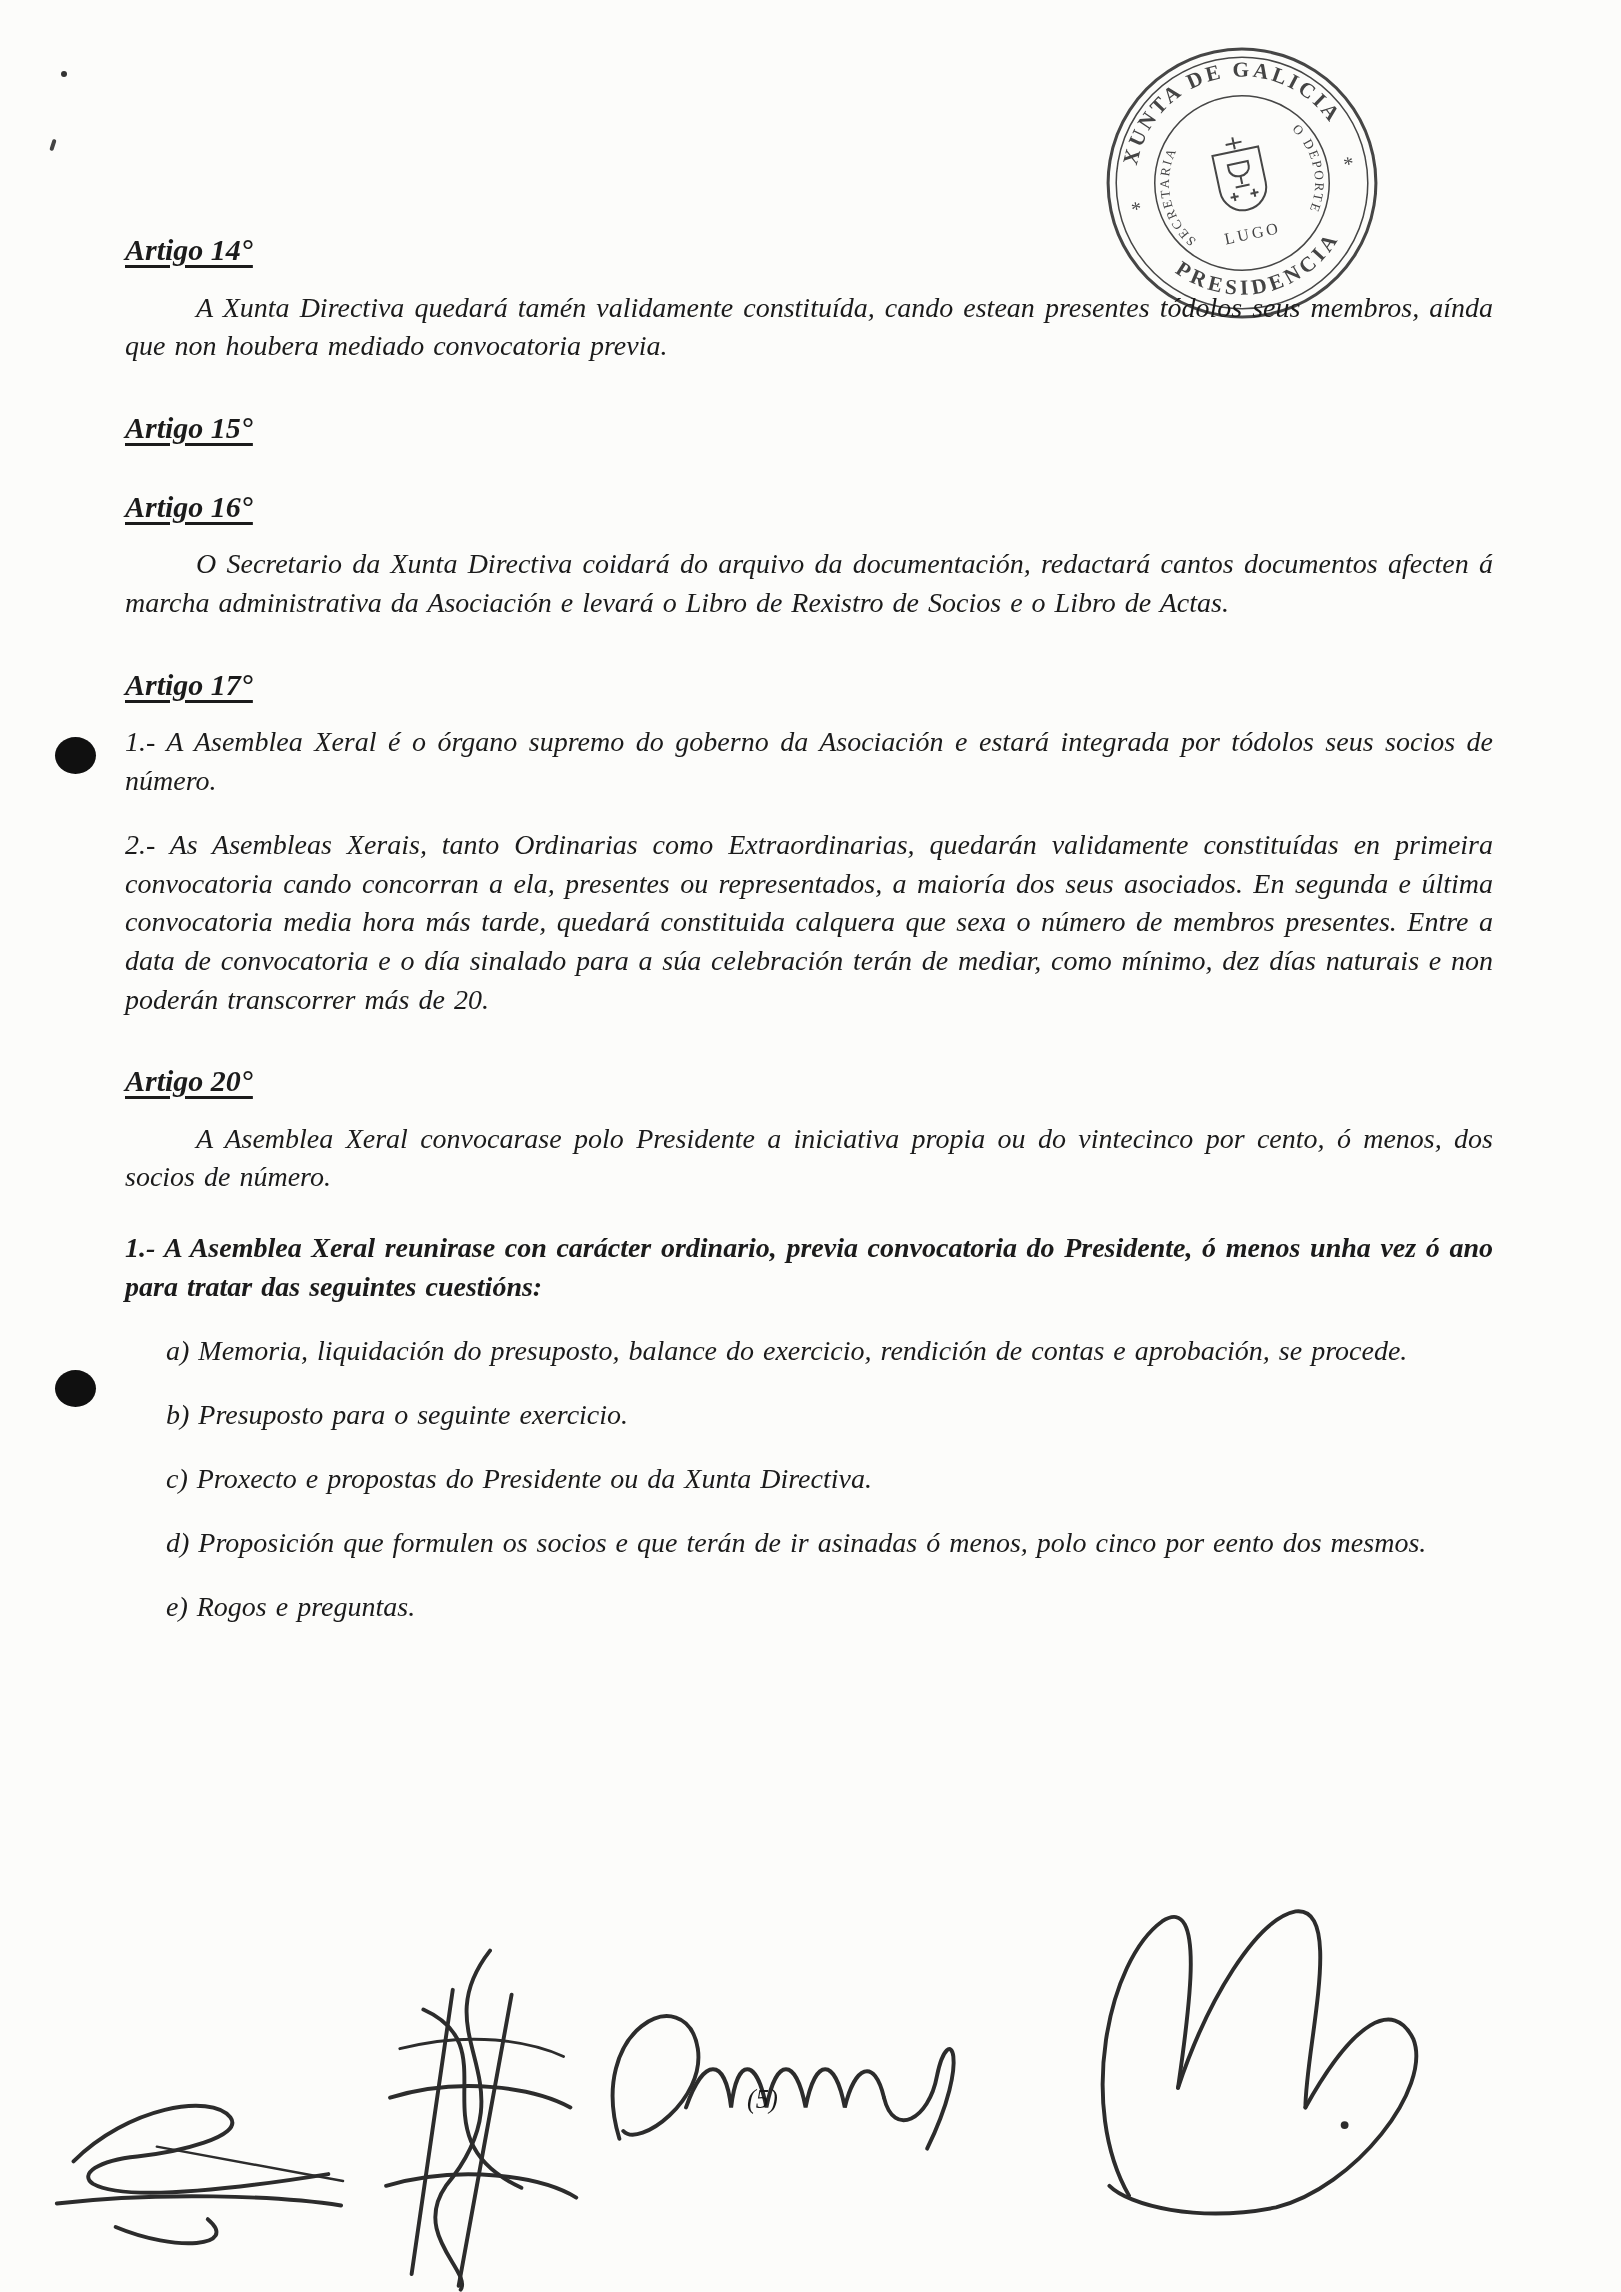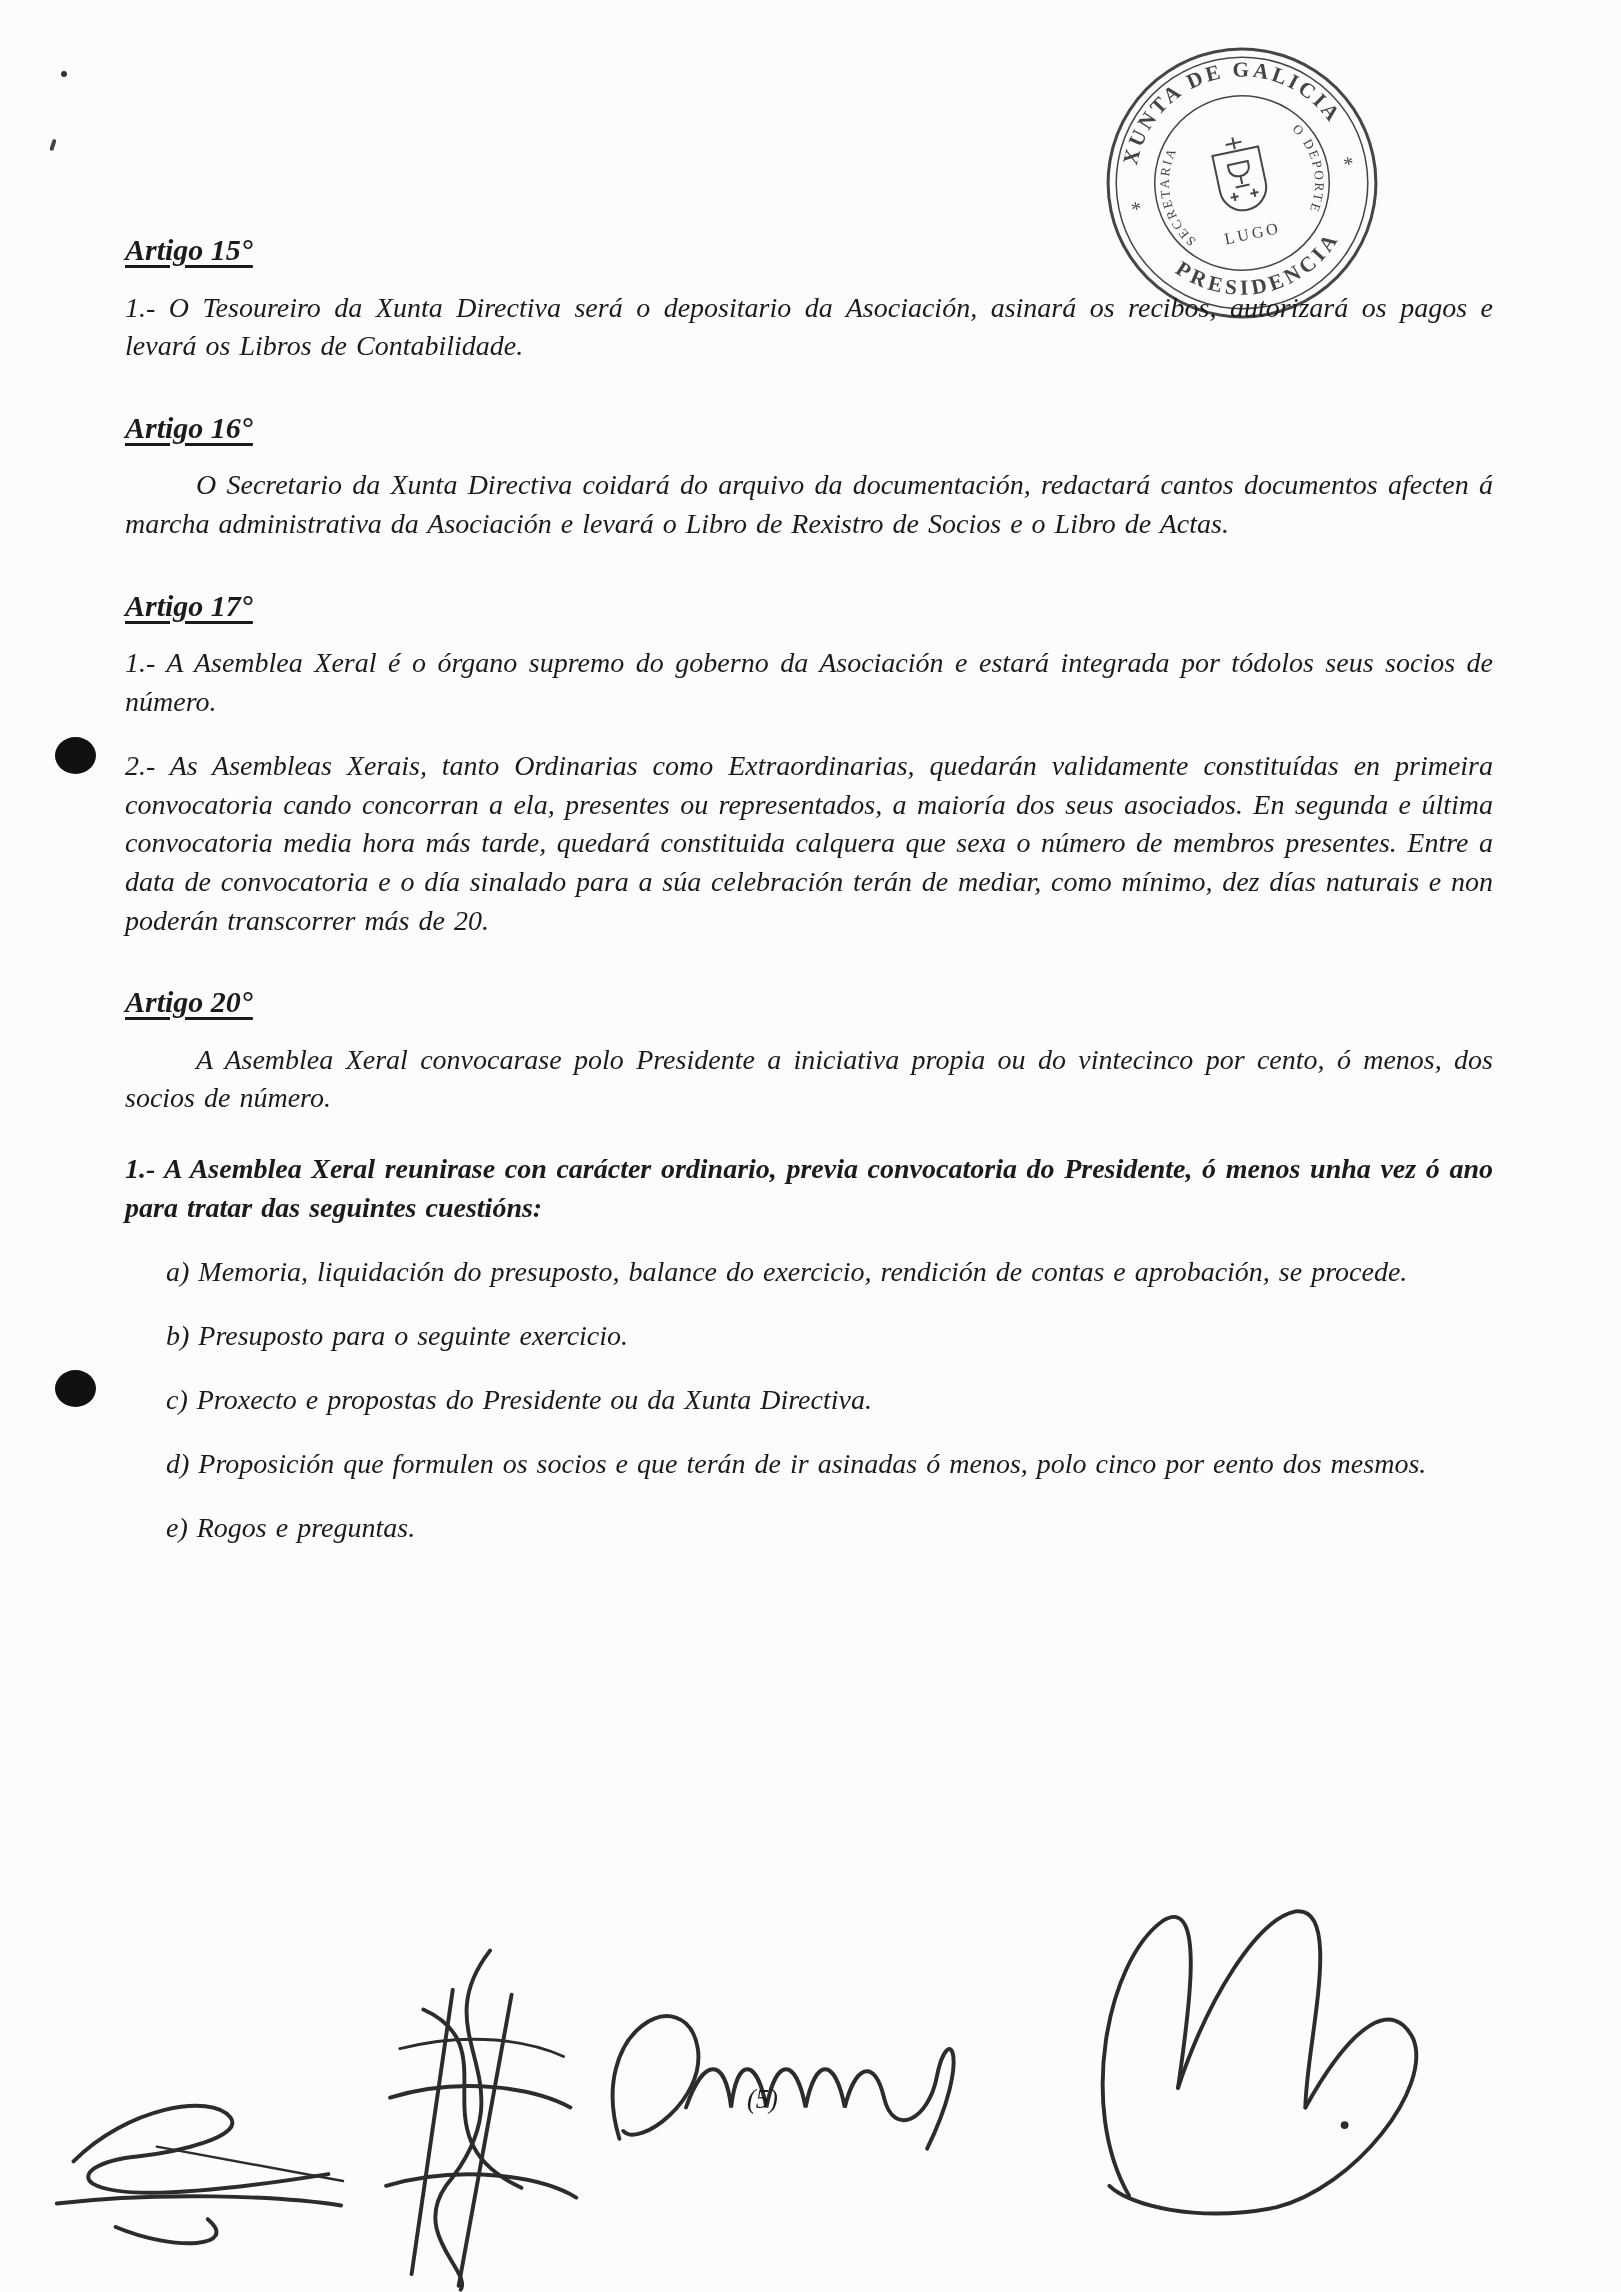--- a/index.html
+++ b/index.html
@@ -124,24 +124,27 @@
         <path d="M 132,100 h 16 M 140,94 v 12"></path>
       </g>
     </svg>
   </div>
 
   <div class="margin-dot dot-1"></div>
   <div class="margin-dot dot-2"></div>
 
   <div class="content">
 
+    <section>
+      <h2 class="art-title">Artigo 14°</h2>
+      <p class="body-p p-indent">A Xunta Directiva quedará tamén validamente constituída, cando estean presentes tódolos seus membros, aínda que non houbera mediado convocatoria previa.</p>
+    </section>
 
     <section>
       <h2 class="art-title">Artigo 15°</h2>
-      <p class="body-p">1.- O Tesoureiro da Xunta Directiva será o depositario da Asociación, asinará os recibos, autorizará os pagos e levará os Libros de Contabilidade.</p>
     </section>
 
     <section>
       <h2 class="art-title">Artigo 16°</h2>
       <p class="body-p p-indent">O Secretario da Xunta Directiva coidará do arquivo da documentación, redactará cantos documentos afecten á marcha administrativa da Asociación e levará o Libro de Rexistro de Socios e o Libro de Actas.</p>
     </section>
 
     <section>
       <h2 class="art-title">Artigo 17°</h2>
       <p class="body-p">1.- A Asemblea Xeral é o órgano supremo do goberno da Asociación e estará integrada por tódolos seus socios de número.</p>

